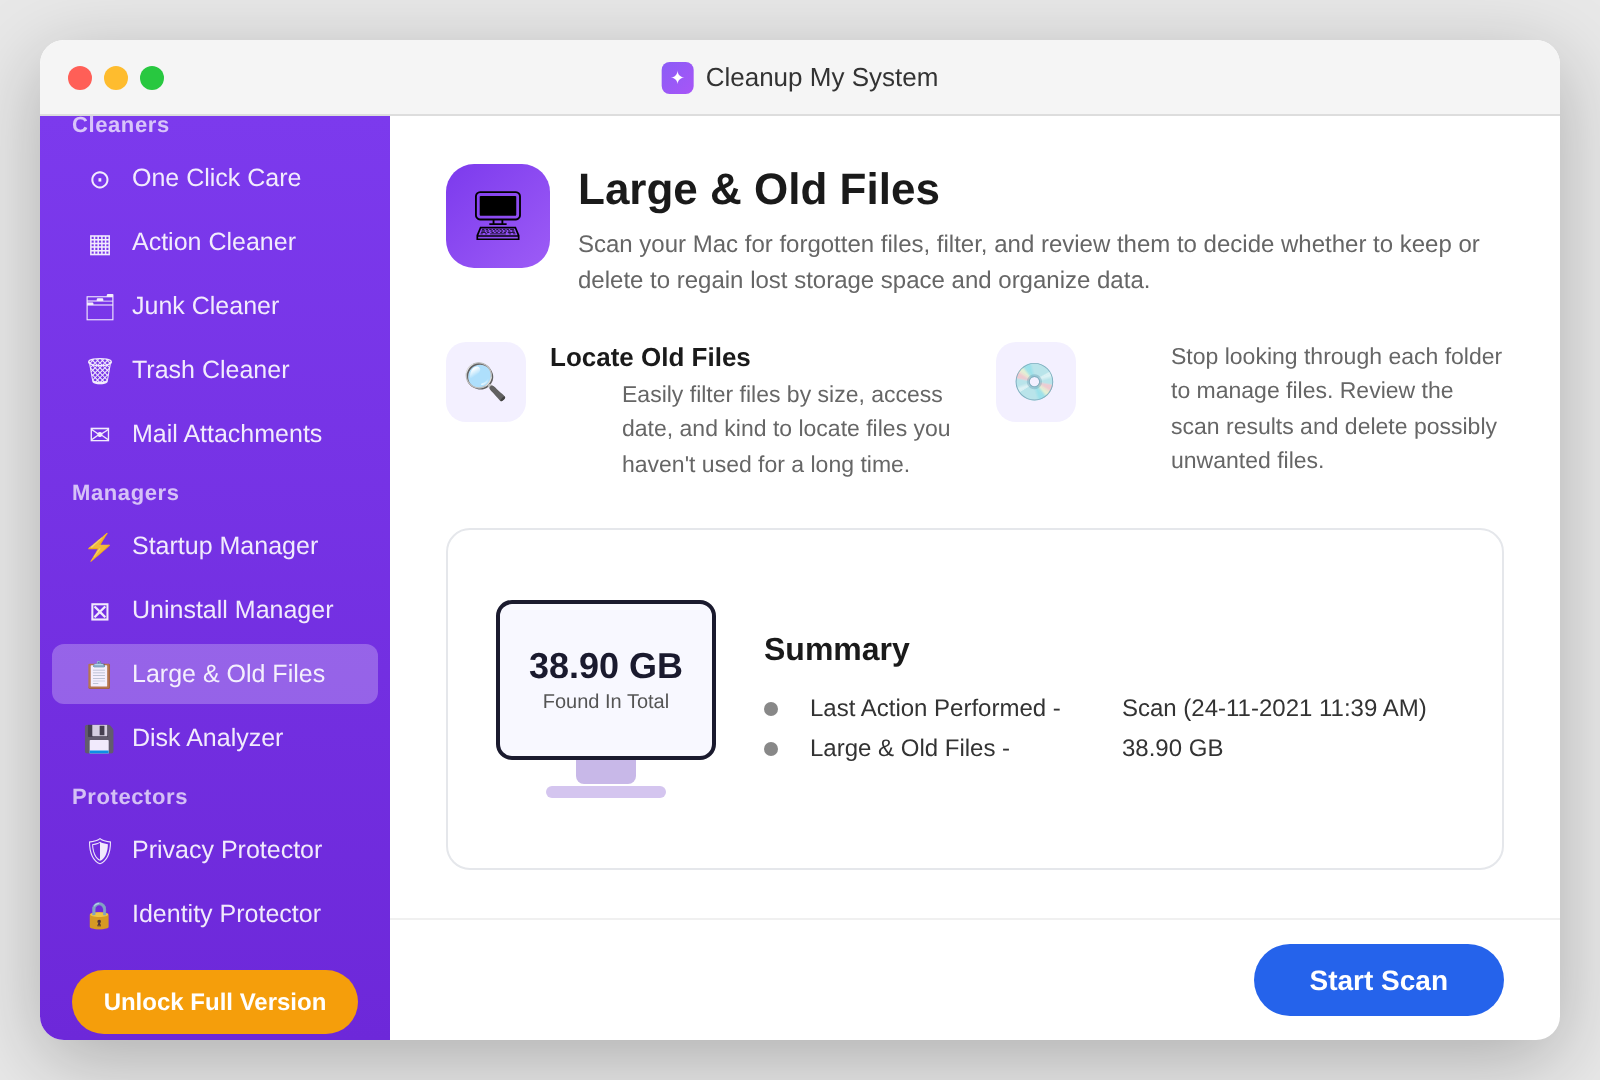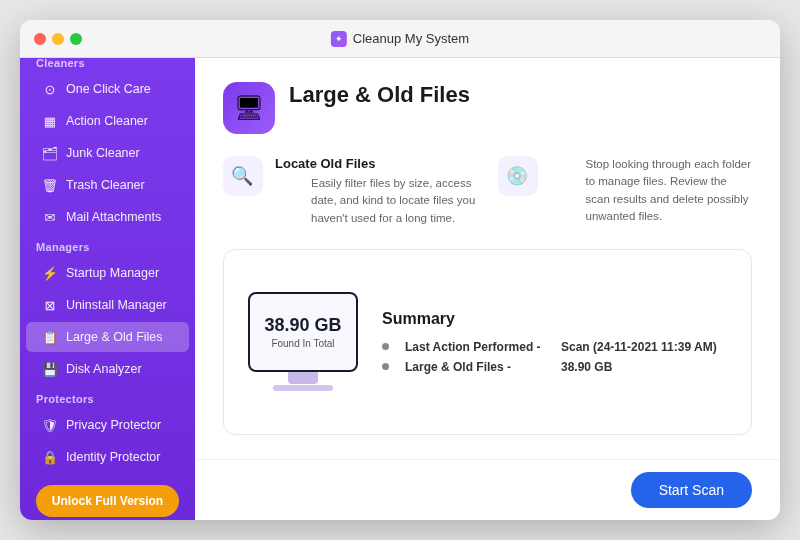--- a/index.html
+++ b/index.html
@@ -260,21 +260,20 @@
     }
     .summary-rows {
       display: flex;
       flex-direction: column;
       gap: 6px;
     }
     .summary-row {
       display: flex;
       align-items: center;
       gap: 16px;
-      font-weight: bold;
     }
     .summary-dot {
       width: 7px;
       height: 7px;
       background: #888;
       border-radius: 50%;
       flex-shrink: 0;
     }
     .summary-key {
       font-size: 12px;
@@ -292,21 +291,21 @@
       padding: 12px 28px;
       border-top: 1px solid #f0f0f0;
     }
     .start-scan-btn {
       background: #2563eb;
       color: white;
       border: none;
       border-radius: 22px;
       padding: 10px 28px;
       font-size: 14px;
-      font-weight: 400;
+      font-weight: 700;
       cursor: pointer;
     }
   </style>
 </head>
 <body>
 
 <div class="window">
 
   <div class="titlebar">
     <div class="traffic-lights">
@@ -383,20 +382,21 @@
 
     <div style="flex:1; display:flex; flex-direction:column;">
       <div class="main-content">
 
         <div class="page-header">
           <div class="page-icon">
             <span class="page-icon-inner">🖥</span>
           </div>
           <div class="page-header-text">
             <h1>Large &amp; Old Files</h1>
+            <p>Scan your Mac for forgotten files, filter, and review them to decide whether to keep or delete to regain lost storage space and organize data.</p>
           </div>
         </div>
 
         <div class="features-row">
           <div class="feature-card">
             <div class="feature-icon">🔍</div>
             <div class="feature-text">
               <h3>Locate Old Files</h3>
               <p>Easily filter files by size, access date, and kind to locate files you haven't used for a long time.</p>
             </div>

